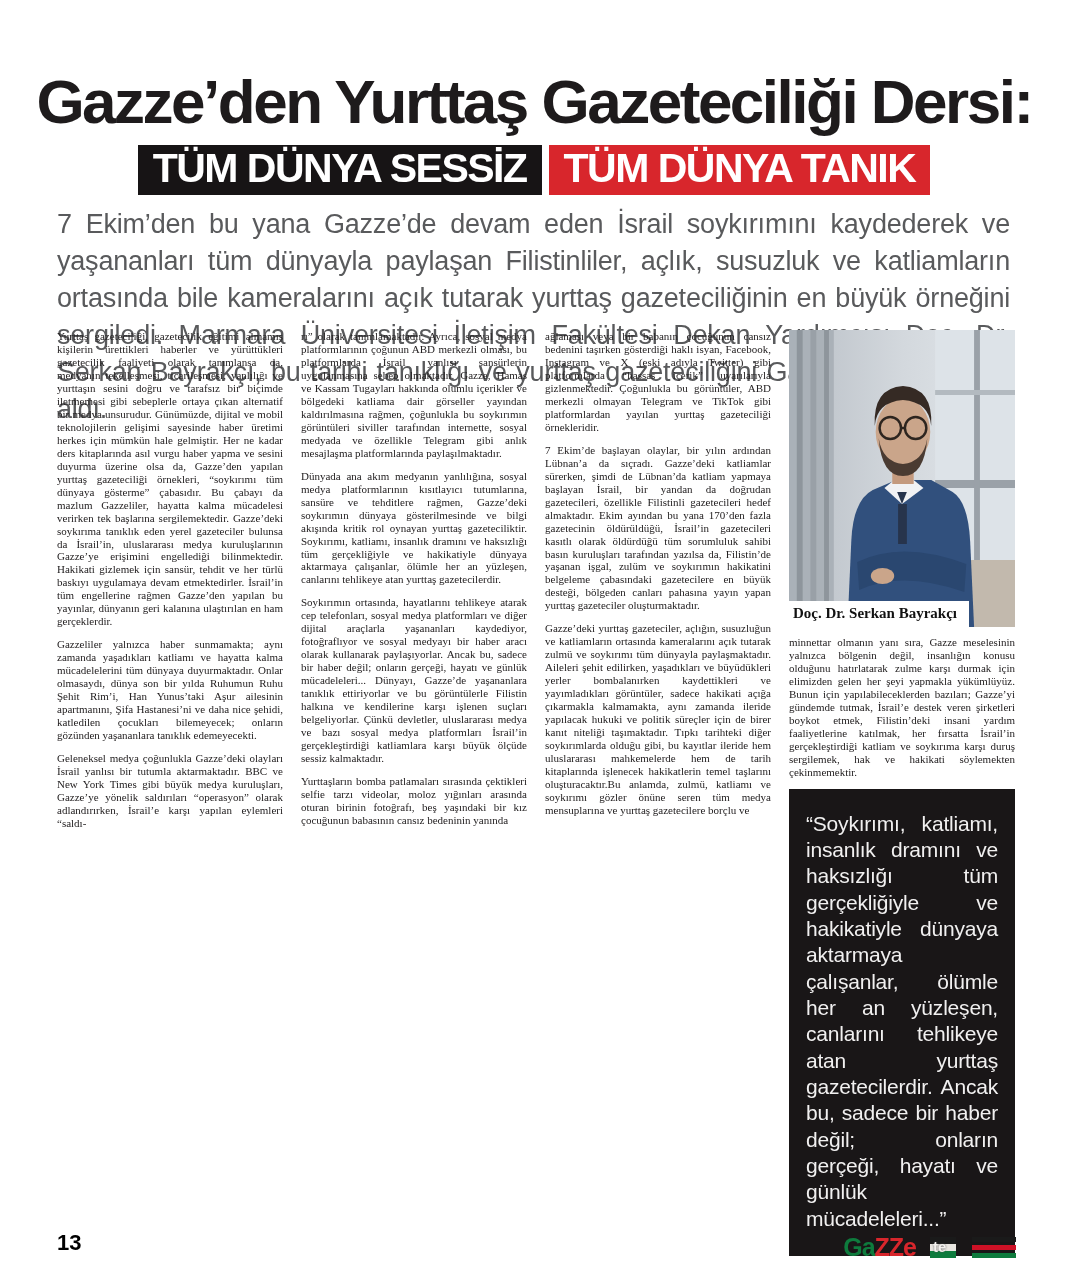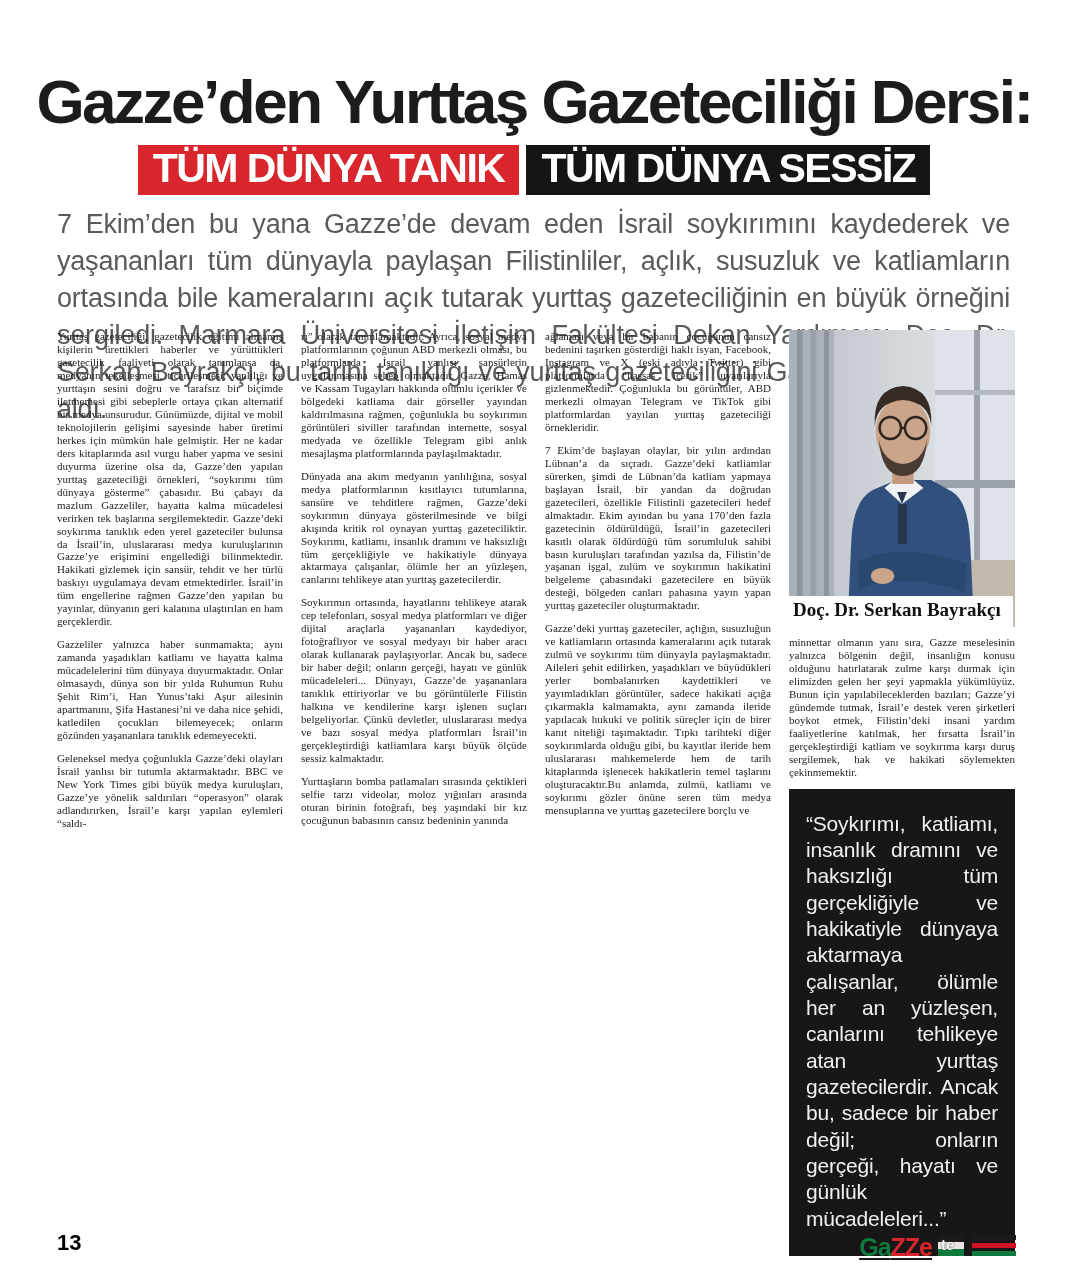--- a/index.html
+++ b/index.html
@@ -39,38 +39,38 @@
   .col p {
     font-size:11px; line-height:1.18; text-align:justify;
     color:#242122; margin-bottom:10px;
   }
 
   
   .photo-wrap { position:relative; width:100%; height:297px; margin-bottom:9px; background:#cdd2d8; }
   .photo-wrap svg { display:block; width:100%; height:100%; }
   .photo-caption {
     position:absolute; left:0; bottom:0; background:#ffffff;
-    font-weight:bold; font-size:19px; color:#111111;
+    font-weight:bold; font-size:15px; color:#111111;
     padding:3px 12px 5px 4px; line-height:1.2;margin-top:8px;
   }
 
   
   .pull-quote {
     margin-top:9px; background:#191617; color:#f1f0f0;
     font-family:"Liberation Sans", sans-serif; font-size:21px; line-height:1.255;
     text-align:justify; padding:22px 17px 24px 17px; letter-spacing:-0.2px;
   }
 
   
   .footer { position:absolute; left:0; bottom:26px; width:100%; }
   .page-number {
     position:absolute; left:57px; bottom:0;
     font-family:"Liberation Sans", sans-serif; font-weight:bold; font-size:22px; color:#000000;
   }
-  .logo { position:absolute; right:52px; bottom:-4px; display:flex; align-items:flex-start; gap:8px;text-decoration:underline; }
+  .logo { position:absolute; right:52px; bottom:-4px; display:flex; align-items:center; gap:16px; }
   .logo-word {
     font-family:"Liberation Sans", sans-serif; font-weight:bold;
     font-size:25px; letter-spacing:-1px; line-height:1;
   }
   .logo-green { color:#0e7b3d; }
   .logo-red { color:#d8262c; }
   .logo-chip {
     position:relative; width:26px; height:21px; display:inline-block; overflow:hidden; margin-left:-2px;
   }
   .logo-chip .stripe { position:absolute; left:0; width:100%; height:7px; }
@@ -87,22 +87,22 @@
   .fl1 { background:#1a1a1a; } .fl2 { background:#ce1126; } .fl3 { background:#0e7b3d; }
 </style>
 </head>
 <body>
 
 <div class="page">
 
   <div class="header">
     <div class="kicker">Gazze’den Yurttaş Gazeteciliği Dersi:</div>
     <div class="banners">
+      <span class="banner banner-black">TÜM DÜNYA SESSİZ</span>
       <span class="banner banner-red">TÜM DÜNYA TANIK</span>
-      <span class="banner banner-black">TÜM DÜNYA SESSİZ</span>
     </div>
   </div>
 
   <p class="lede">7 Ekim’den bu yana Gazze’de devam eden İsrail soykırımını kaydederek ve yaşananları tüm dünyayla paylaşan Filistinliler, açlık, susuzluk ve katliamların ortasında bile kameralarını açık tutarak yurttaş gazeteciliğinin en büyük örneğini sergiledi. Marmara Üniversitesi İletişim Fakültesi Dekan Yardımcısı Doç. Dr. Serkan Bayrakçı, bu tarihi tanıklığı ve yurttaş gazeteciliğini Gazzete için kaleme aldı.</p>
 
   <div class="columns">
 
     <div class="col">
       <p>Yurttaş gazeteciliği, gazetecilik eğitimi almamış kişilerin ürettikleri haberler ve yürüttükleri gazetecilik faaliyeti olarak tanımlansa da, medyanın tekelleşmesi, ticarileşmesi, yanlılığı ve yurttaşın sesini doğru ve tarafsız bir biçimde iletmemesi gibi sebeplerle ortaya çıkan alternatif bir medya unsurudur. Günümüzde, dijital ve mobil teknolojilerin gelişimi sayesinde haber üretimi herkes için mümkün hale gelmiştir. Her ne kadar ders kitaplarında asıl vurgu haber yapma ve sesini duyurma üzerine olsa da, Gazze’den yapılan yurttaş gazeteciliği örnekleri, “soykırımı tüm dünyaya gösterme” çabasıdır. Bu çabayı da mazlum Gazzeliler, hayatta kalma mücadelesi verirken tek başlarına sergilemektedir. Gazze’deki soykırıma tanıklık eden yerel gazeteciler bulunsa da İsrail’in, uluslararası medya kuruluşlarının Gazze’ye erişimini engellediği bilinmektedir. Hakikati gizlemek için sansür, tehdit ve her türlü baskıyı uygulamaya devam etmektedirler. İsrail’in tüm engellerine rağmen Gazze’den yapılan bu yayınlar, dünyanın geri kalanına ulaştırılan en ham gerçeklerdir.</p>
       <p>Gazzeliler yalnızca haber sunmamakta; aynı zamanda yaşadıkları katliamı ve hayatta kalma mücadelelerini tüm dünyaya duyurmaktadır. Onlar olmasaydı, dünya son bir yılda Ruhumun Ruhu Şehit Rim’i, Han Yunus’taki Aşur ailesinin apartmanını, Şifa Hastanesi’ni ve daha nice şehidi, katledilen çocukları bilemeyecek; onların gözünden yaşananlara tanıklık edemeyecekti.</p>

